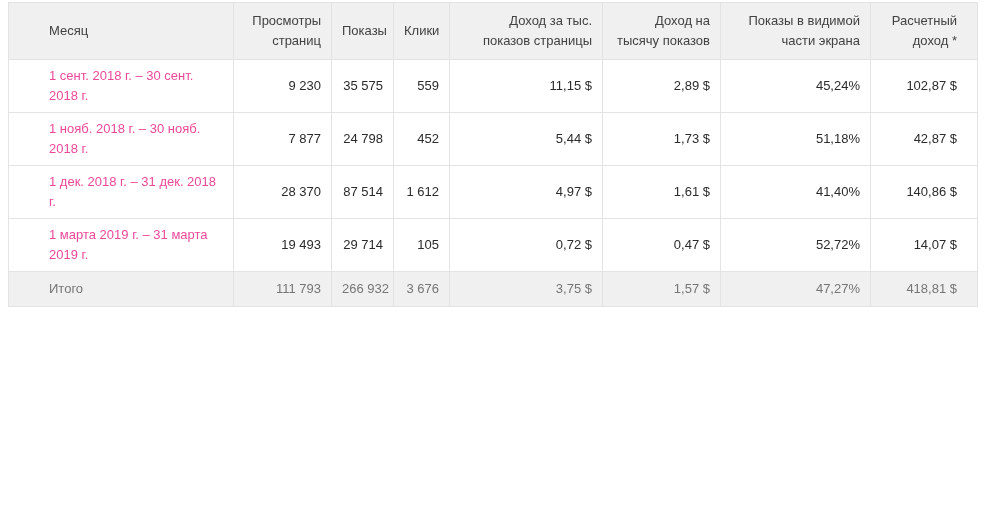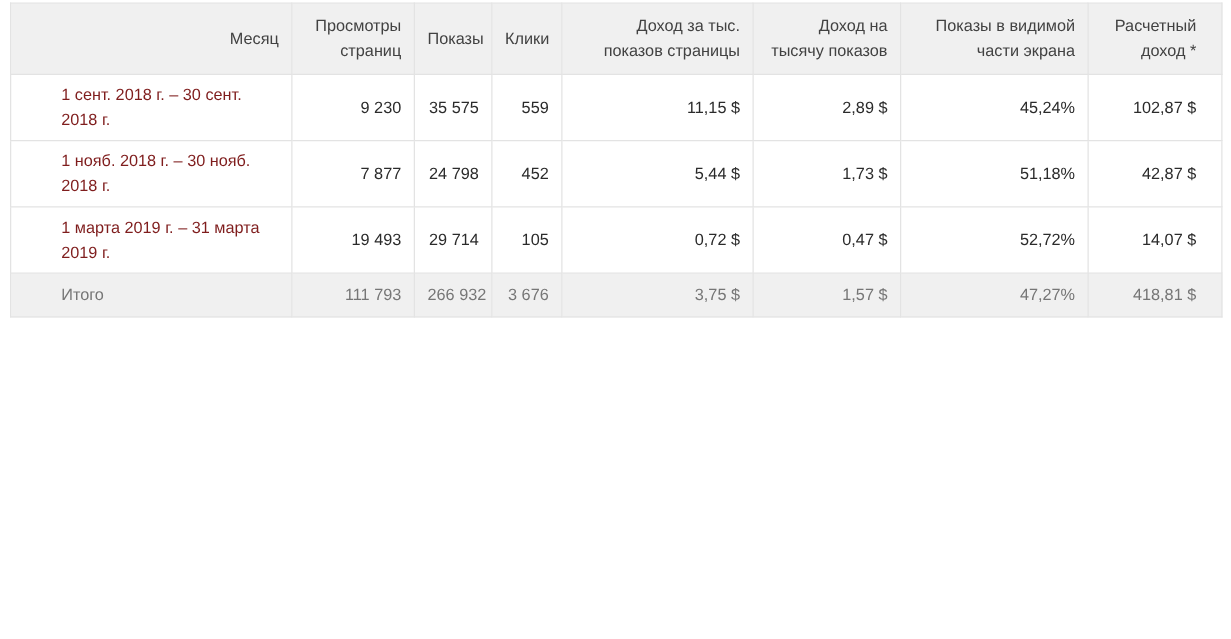--- a/index.html
+++ b/index.html
@@ -24,33 +24,33 @@
   }
   
   thead th {
     background: #f0f0f0;
     color: #424242;
     font-weight: normal;
     text-align: right;
     height: 57px;
     padding: 8px 10px;
   }
-  thead th.col-month { text-align: right; padding-left: 40px; margin-left: 24px; }
+  thead th.col-month { text-align: left; padding-left: 40px; margin-left: 24px; }
   
   tbody td {
     color: #2b2b2b;
     text-align: right;
     height: 52px;
     white-space: nowrap;
   }
   tbody td.col-month {
     text-align: left;
     padding-left: 40px;
     padding-right: 14px;
-    color: #7f1d1d;
+    color: #ec4899;
     white-space: normal;
   }
   
   tfoot td {
     background: #f0f0f0;
     color: #767676;
     text-align: right;
     height: 35px;
     padding: 7px 10px;
     white-space: nowrap;
@@ -100,20 +100,30 @@
         <td class="col-month">1 нояб. 2018 г. – 30 нояб. 2018 г.</td>
         <td>7 877</td>
         <td>24 798</td>
         <td>452</td>
         <td>5,44 $</td>
         <td>1,73 $</td>
         <td>51,18%</td>
         <td class="col-last">42,87 $</td>
       </tr>
       <tr>
+        <td class="col-month">1 дек. 2018 г. – 31 дек. 2018 г.</td>
+        <td>28 370</td>
+        <td>87 514</td>
+        <td>1 612</td>
+        <td>4,97 $</td>
+        <td>1,61 $</td>
+        <td>41,40%</td>
+        <td class="col-last">140,86 $</td>
+      </tr>
+      <tr>
         <td class="col-month">1 марта 2019 г. – 31 марта 2019 г.</td>
         <td>19 493</td>
         <td>29 714</td>
         <td>105</td>
         <td>0,72 $</td>
         <td>0,47 $</td>
         <td>52,72%</td>
         <td class="col-last">14,07 $</td>
       </tr>
     </tbody>

